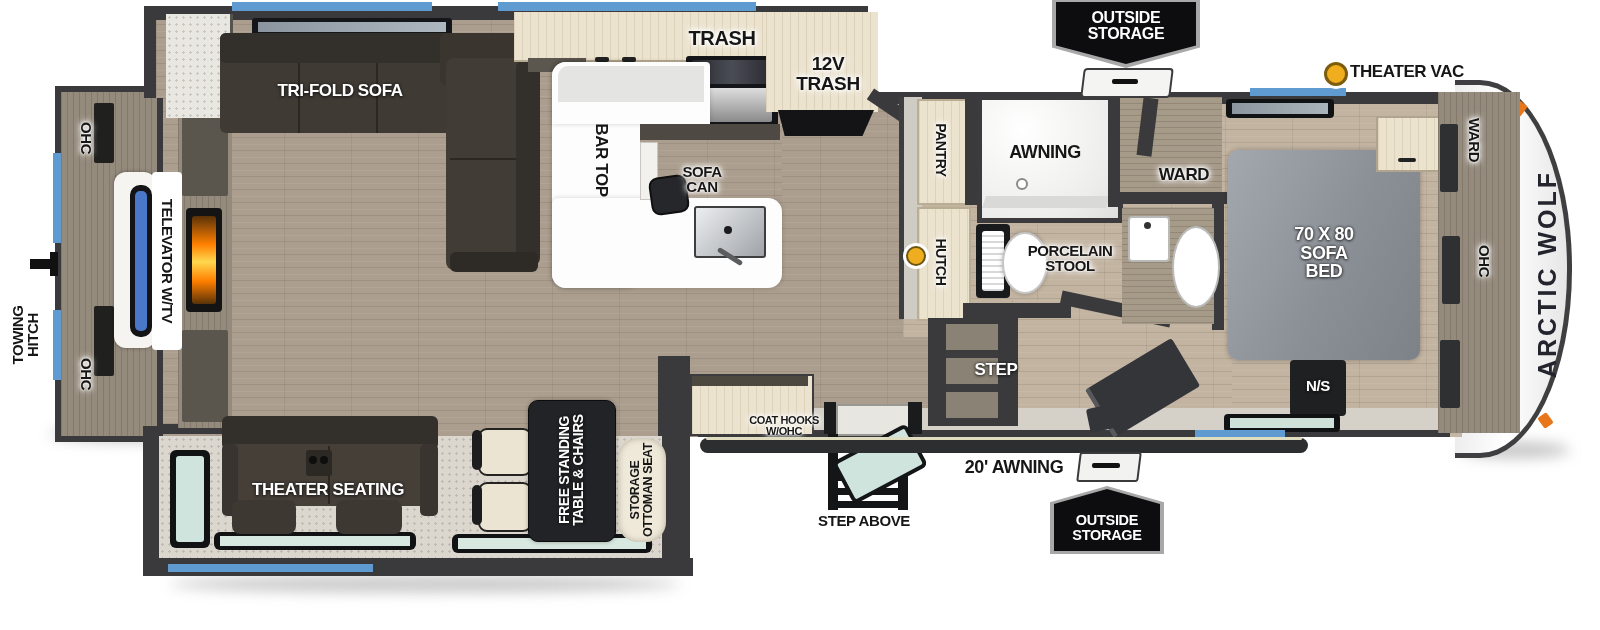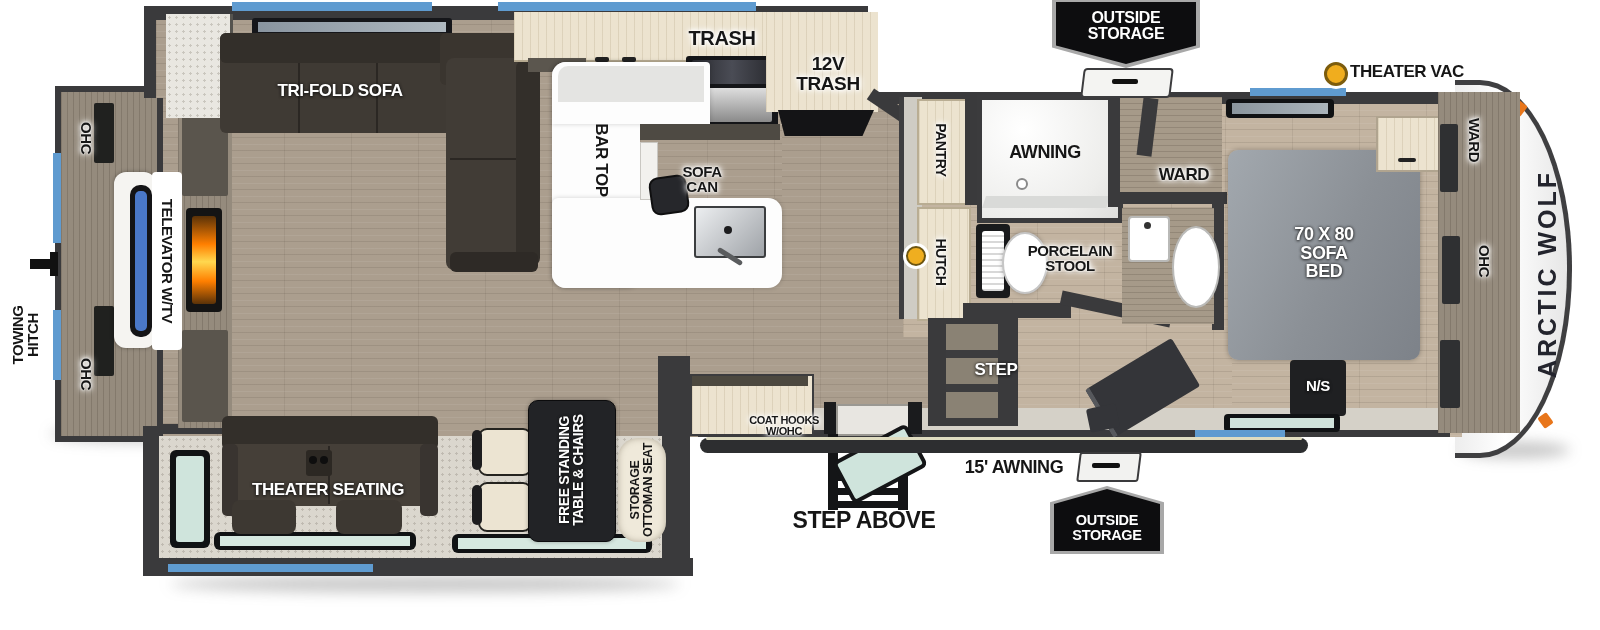--- a/index.html
+++ b/index.html
@@ -275,25 +275,25 @@
   <div class="abs" style="left:824px;top:402px;width:12px;height:32px;background:#1a1b1d;"></div>
   <div class="abs" style="left:908px;top:402px;width:14px;height:32px;background:#1a1b1d;"></div>
   <div class="abs" style="left:828px;top:434px;width:10px;height:76px;background:#141517;"></div>
   <div class="abs" style="left:898px;top:434px;width:10px;height:76px;background:#141517;"></div>
   <div class="abs" style="left:832px;top:446px;width:72px;height:7px;background:#141517;"></div>
   <div class="abs" style="left:832px;top:460px;width:72px;height:7px;background:#141517;"></div>
   <div class="abs" style="left:832px;top:474px;width:72px;height:7px;background:#141517;"></div>
   <div class="abs" style="left:832px;top:488px;width:72px;height:7px;background:#141517;"></div>
   <div class="abs" style="left:832px;top:501px;width:72px;height:7px;background:#141517;"></div>
   <div class="abs" style="left:838px;top:440px;width:76px;height:40px;background:#cfe4dc;border:4px solid #141517;border-radius:6px;transform:rotate(-28deg);"></div>
-  <div class="lbl cc" style="left:864px;top:521px;font-size:23px;">STEP ABOVE</div>
+  <div class="lbl cc" style="left:864px;top:521px;font-size:15px;">STEP ABOVE</div>
 
   <div class="abs" style="left:700px;top:438px;width:608px;height:15px;background:#2d2e30;border-radius:8px;"></div>
   <div class="abs" style="left:706px;top:437px;width:596px;height:3px;background:#dfdcc0;border-radius:2px;"></div>
-  <div class="lbl cc" style="left:1014px;top:467px;font-size:18px;">15' AWNING</div>
+  <div class="lbl cc" style="left:1014px;top:467px;font-size:18px;">20' AWNING</div>
 
   <div class="abs" style="left:1082px;top:68px;width:86px;height:26px;background:#f4f4f2;border:2px solid #3c3c3e;border-radius:4px;transform:skewX(-7deg);"></div>
   <div class="abs" style="left:1112px;top:79px;width:26px;height:5px;background:#111;border-radius:2px;"></div>
   <div class="abs" style="left:1052px;top:0px;width:148px;height:68px;background:#a8a8a8;clip-path:polygon(0 0,100% 0,100% 70%,50% 100%,0 70%);"></div>
   <div class="abs" style="left:1056px;top:2px;width:140px;height:62px;background:#0d0d0f;clip-path:polygon(0 0,100% 0,100% 70%,50% 100%,0 70%);"></div>
   <div class="lbl cc badgetxt" style="left:1126px;top:26px;font-size:16px;">
     <div>OUTSIDE</div>
     <div>STORAGE</div>
   </div>
 

